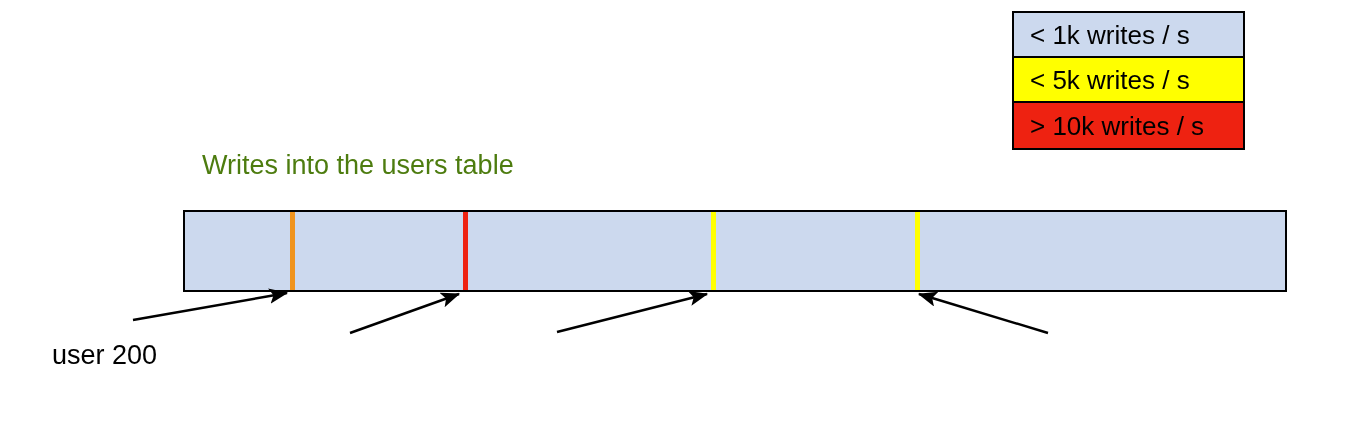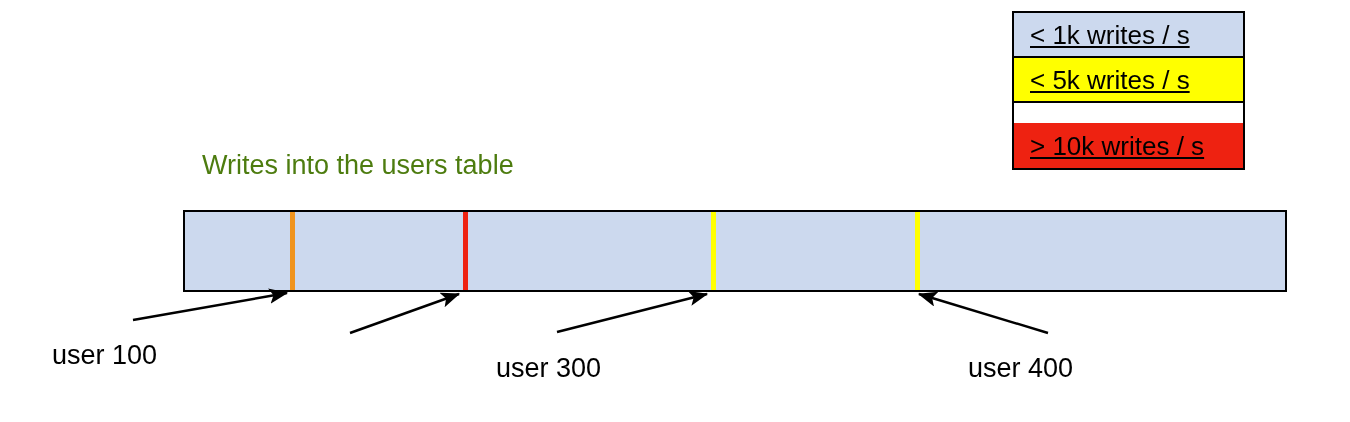--- a/index.html
+++ b/index.html
@@ -29,25 +29,23 @@
     box-sizing: border-box;
     background: #ffffff;
   }
   .legend-row {
     height: 45px;
     box-sizing: border-box;
     border-bottom: 2px solid #000000;
     display: flex;
     align-items: center;
     padding-left: 16px;
-    text-decoration: underline;
   }
   .legend-row:last-child {
     border-bottom: none;
-    margin-top: 20px;
   }
   .legend-label {
     font-size: 26px;
     line-height: 1;
     color: #000000;
     white-space: nowrap;
   }
 
   
   #chart-title {
@@ -128,17 +126,15 @@
       <marker id="arrowhead" markerWidth="9" markerHeight="9" refX="7.5" refY="3.2" orient="auto" markerUnits="strokeWidth">
         <path d="M0,0 L8,3.2 L0,6.4 L1.8,3.2 Z" fill="#000000"></path>
       </marker>
     </defs>
     <line x1="133" y1="320" x2="287" y2="293" stroke="#000000" stroke-width="2.4" marker-end="url(#arrowhead)"></line>
     <line x1="350" y1="333" x2="459" y2="294" stroke="#000000" stroke-width="2.4" marker-end="url(#arrowhead)"></line>
     <line x1="557" y1="332" x2="707" y2="294" stroke="#000000" stroke-width="2.4" marker-end="url(#arrowhead)"></line>
     <line x1="1048" y1="333" x2="919" y2="294" stroke="#000000" stroke-width="2.4" marker-end="url(#arrowhead)"></line>
   </svg>
 
-  <div class="callout-label" style="left:52px; top:342px;">user 100</div>
-  <div class="callout-label" style="left:496px; top:355px;">user 300</div>
-  <div class="callout-label" style="left:968px; top:355px;">user 400</div>
+  <div class="callout-label" style="left:52px; top:342px;">user 200</div>
 
 </div>
 
 </body></html>

